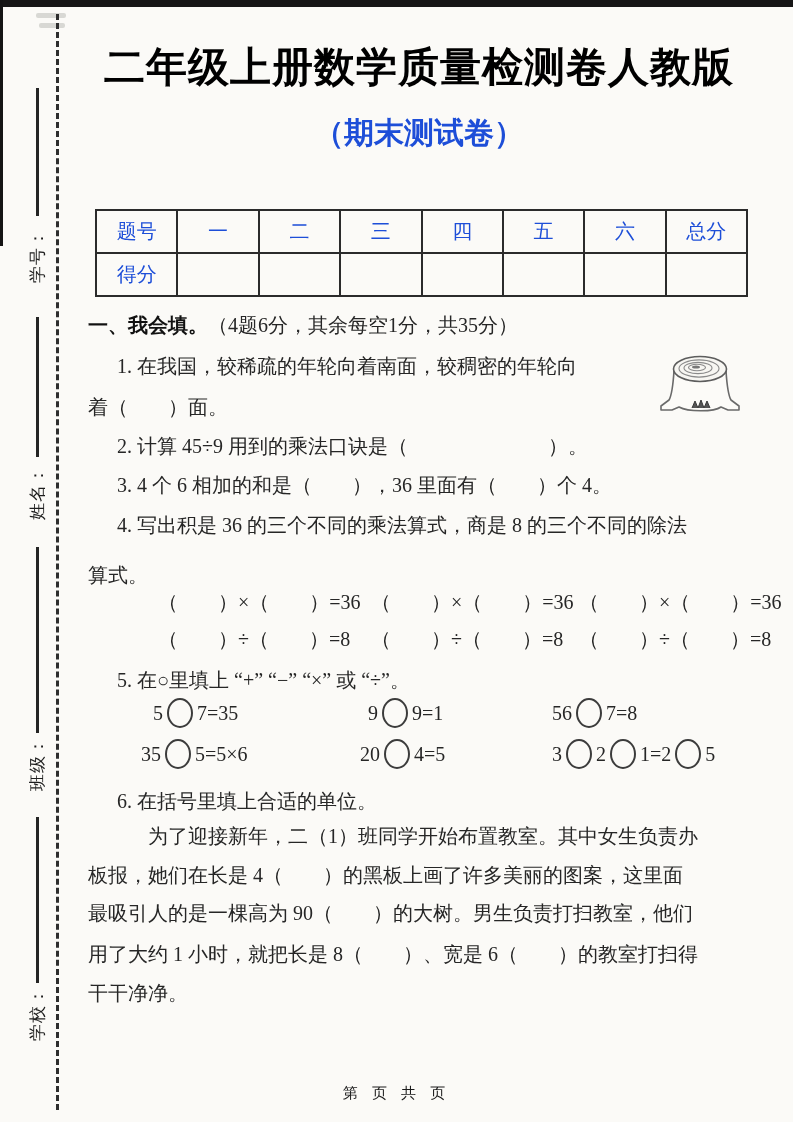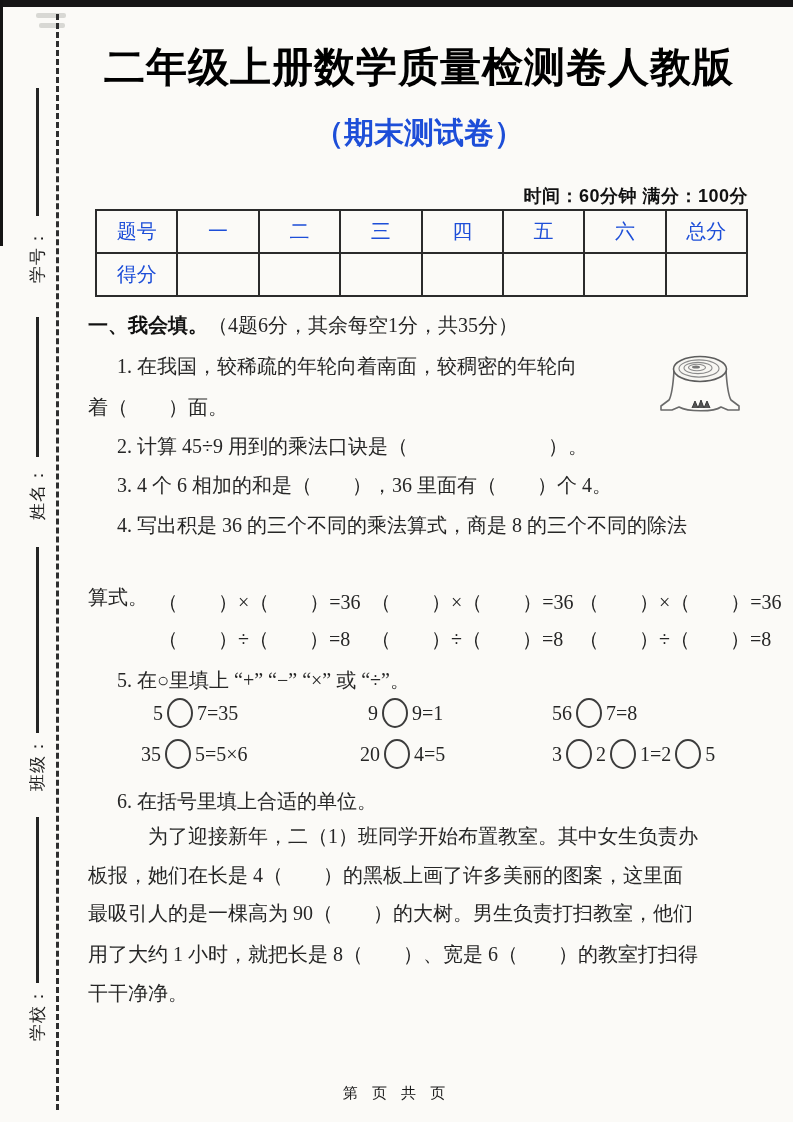--- a/index.html
+++ b/index.html
@@ -86,21 +86,20 @@
   <div class="margin-label ml1">学号：</div>
   <div class="write-line wl2"></div>
   <div class="margin-label ml2">姓名：</div>
   <div class="write-line wl3"></div>
   <div class="margin-label ml3">班级：</div>
   <div class="write-line wl4"></div>
   <div class="margin-label ml4">学校：</div>
 
   <div class="title">二年级上册数学质量检测卷人教版</div>
   <div class="subtitle">（期末测试卷）</div>
-  <div class="meta">时间：60分钟  满分：100分</div>
 
   <table class="score">
     <tbody>
         <tr>
       <td>题号</td>
       <td>一</td>
       <td>二</td>
       <td>三</td>
       <td>四</td>
       <td>五</td>
@@ -134,21 +133,21 @@
     <ellipse cx="40" cy="20" rx="14" ry="5.6" fill="none" stroke="#8a8a8a" stroke-width="1.1"></ellipse>
     <ellipse cx="39" cy="19.5" rx="8.5" ry="3.2" fill="none" stroke="#8a8a8a" stroke-width="1.1"></ellipse>
     <ellipse cx="38" cy="19" rx="4" ry="1.6" fill="#777"></ellipse>
     <path d="M34 60 l3 -7 l3 7 l3 -8 l3 8 l3 -7 l3 7" fill="#555" stroke="#3a3a3a" stroke-width="1"></path>
   </svg>
 
   <div class="line" style="left:117px; top:433px;">2. 计算 45÷9 用到的乘法口诀是（　　　　　　　）。</div>
   <div class="line" style="left:117px; top:472px;">3. 4 个 6 相加的和是（　　），36 里面有（　　）个 4。</div>
 
   <div class="line" style="left:117px; top:512px;">4. 写出积是 36 的三个不同的乘法算式，商是 8 的三个不同的除法</div>
-  <div class="line" style="left:88px; top:584px;">算式。</div>
+  <div class="line" style="left:88px; top:562px;">算式。</div>
   <div class="line" style="left:0; top:589px; width:793px;">
     <span class="eq" style="left:158px;">（　　）×（　　）=36</span>
     <span class="eq" style="left:371px;">（　　）×（　　）=36</span>
     <span class="eq" style="left:579px;">（　　）×（　　）=36</span>
   </div>
   <div class="line" style="left:0; top:626px; width:793px;">
     <span class="eq" style="left:158px;">（　　）÷（　　）=8</span>
     <span class="eq" style="left:371px;">（　　）÷（　　）=8</span>
     <span class="eq" style="left:579px;">（　　）÷（　　）=8</span>
   </div>

